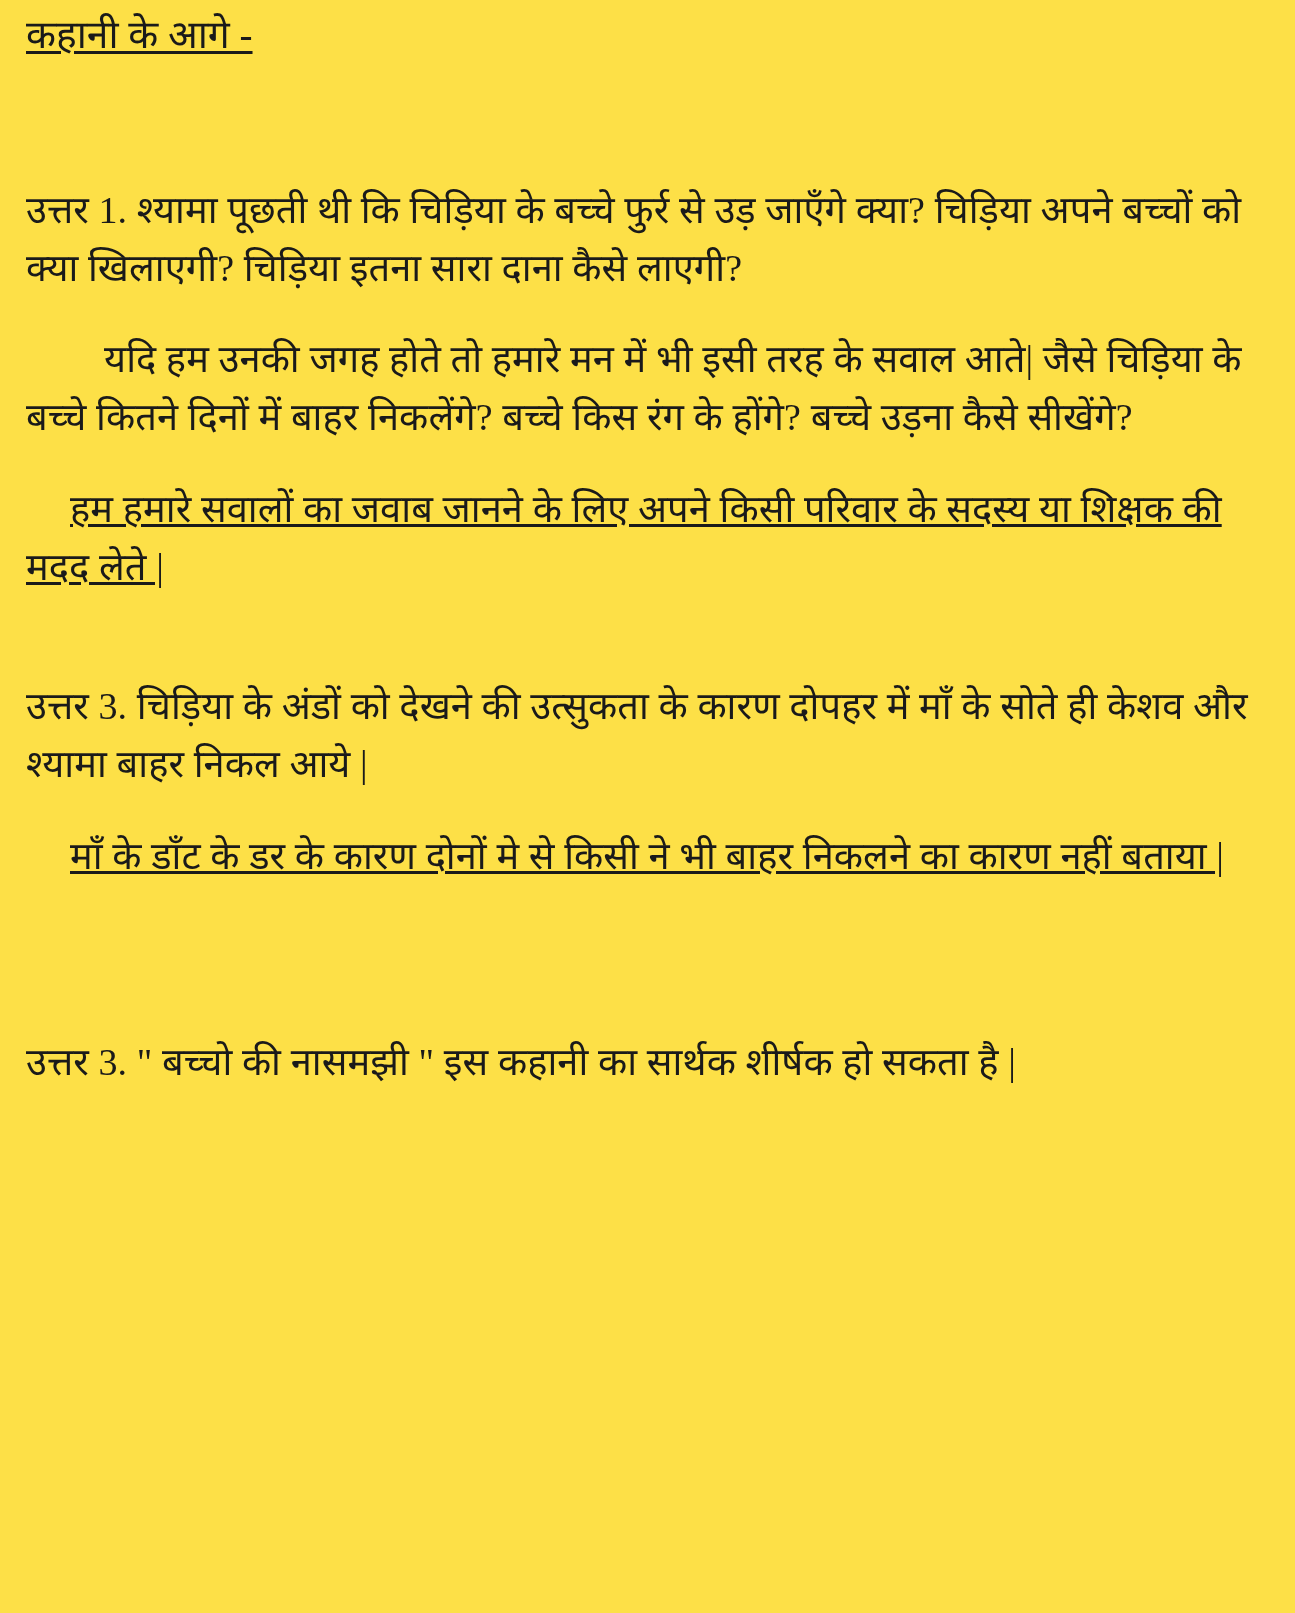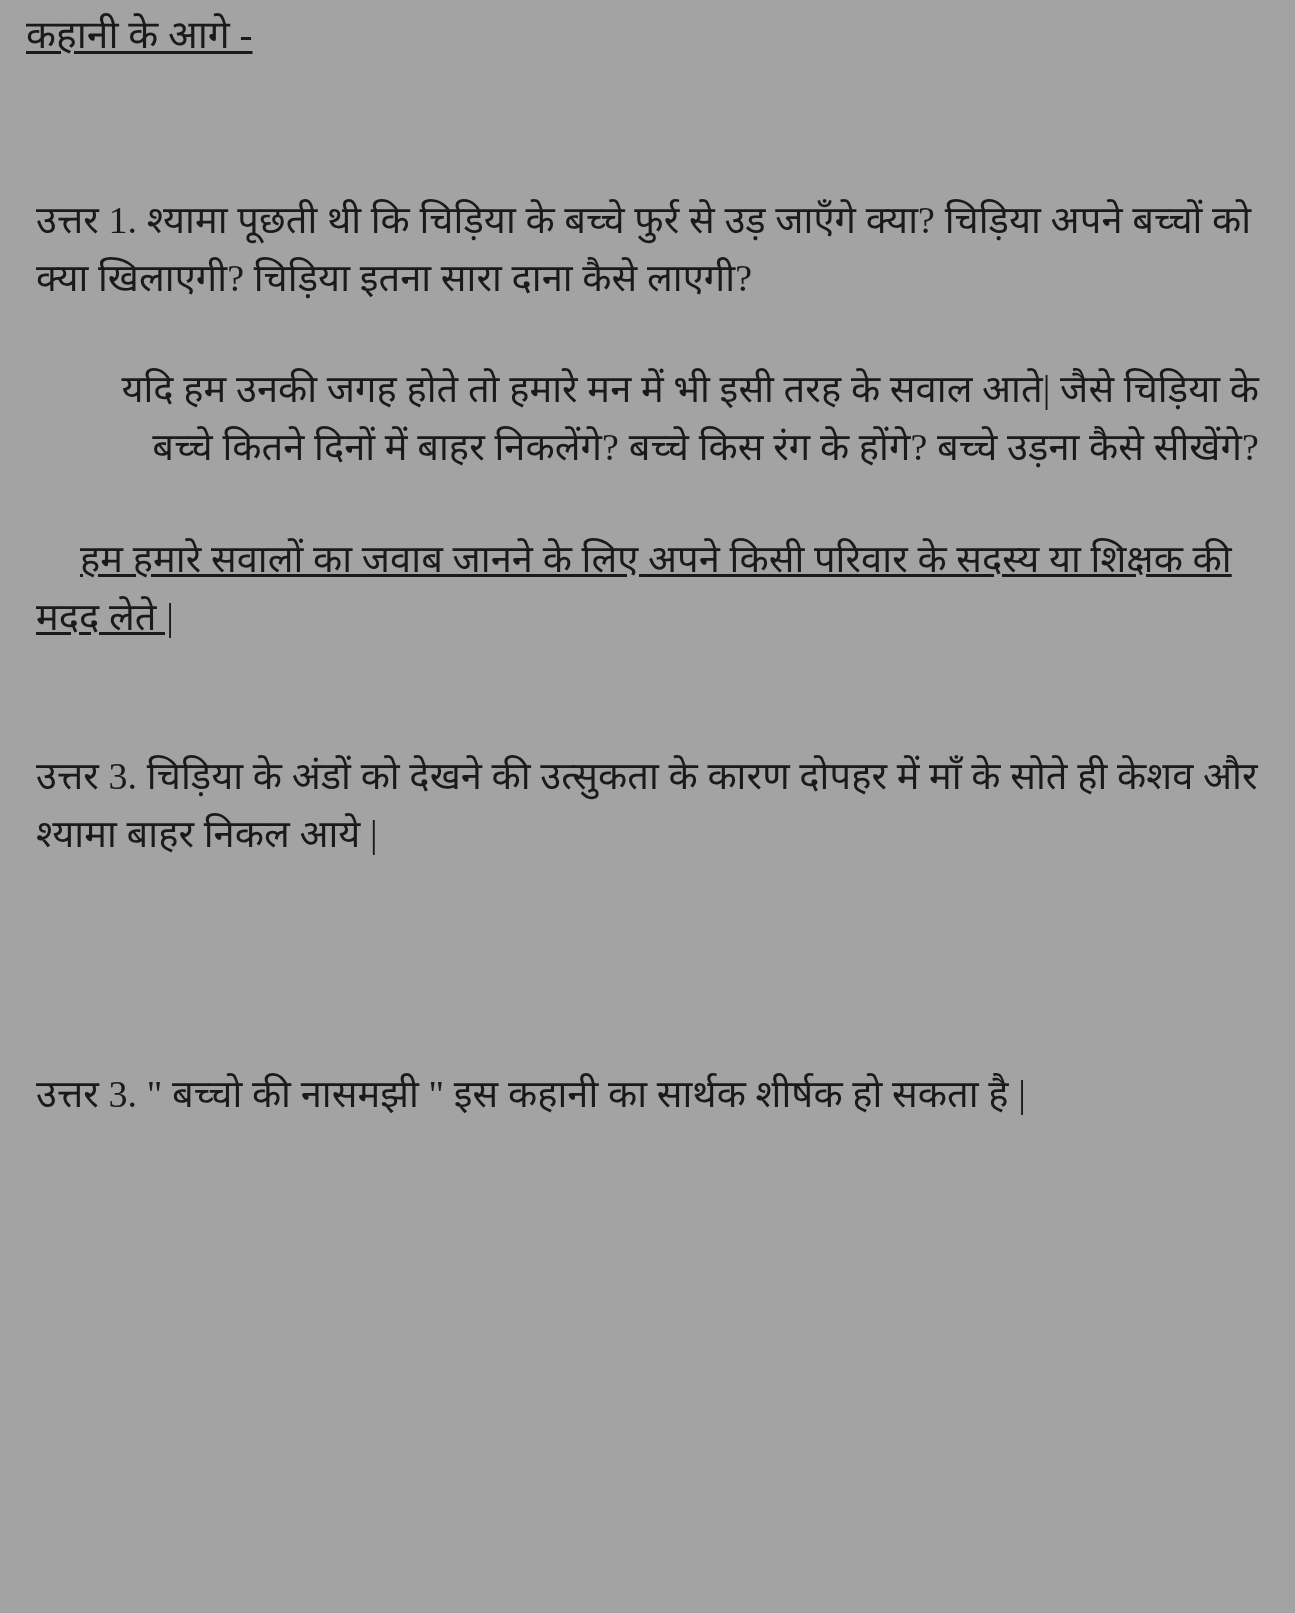--- a/index.html
+++ b/index.html
@@ -11,48 +11,47 @@
     width: 1295px;
     min-height: 1613px;
     font-family: "Liberation Serif", "DejaVu Serif", serif;
     color: #1a1a1a;
   }
   .page {
     width: 1295px;
     min-height: 1613px;
     box-sizing: border-box;
     padding: 10px 26px 4px 26px;
-    background: #a3a3a3;
+    background: #fde047;
   }
   .doc-heading {
     font-size: 39px;
     line-height: 1.28;
     font-weight: 400;
     color: #1a1a1a;
     text-decoration: underline;
     text-underline-offset: 3px;
     display: inline-block;
     margin: 0 0 6px 0;
     white-space: pre;
   }
   .spacer-lg { height: 116px; }
   .spacer-md { height: 74px; }
   .spacer-sm { height: 34px; }
   .para {
     font-size: 38px;
     line-height: 1.52;
     font-weight: 400;
     color: #1a1a1a;
-    margin: 10px;
+    margin: 0;
     text-align: left;
     letter-spacing: 0.1px;
   }
   .para.indent {
     text-indent: 78px;
-    text-align: right;
   }
   .para.indent-sm {
     text-indent: 44px;
     text-decoration: underline;
   }
   .gap-after-answer { height: 82px; }
 </style>
 </head>
 <body>
 
@@ -68,20 +67,21 @@
     <p class="para indent">यदि हम उनकी जगह होते तो हमारे मन में भी इसी तरह के सवाल आते| जैसे चिड़िया के बच्चे कितने दिनों में  बाहर निकलेंगे?  बच्चे किस रंग के होंगे? बच्चे उड़ना कैसे सीखेंगे?</p>
     <div class="spacer-sm"></div>
     <p class="para indent-sm">हम हमारे सवालों का जवाब जानने के लिए अपने किसी परिवार के सदस्य या शिक्षक की मदद लेते |</p>
   </div>
 
   <div class="gap-after-answer"></div>
 
   <div class="block">
     <p class="para">उत्तर 3. चिड़िया के अंडों को देखने की उत्सुकता के कारण दोपहर में माँ के सोते ही केशव और श्यामा बाहर निकल आये |</p>
     <div class="spacer-sm"></div>
+    <p class="para indent-sm">माँ के डाँट के डर के कारण दोनों मे से किसी ने भी बाहर निकलने का कारण नहीं बताया |</p>
   </div>
 
   <div class="spacer-md"></div>
   <div class="spacer-md"></div>
 
   <div class="block">
     <p class="para">उत्तर 3. " बच्चो की नासमझी " इस कहानी का सार्थक शीर्षक हो सकता है |</p>
   </div>
 
 </div>

